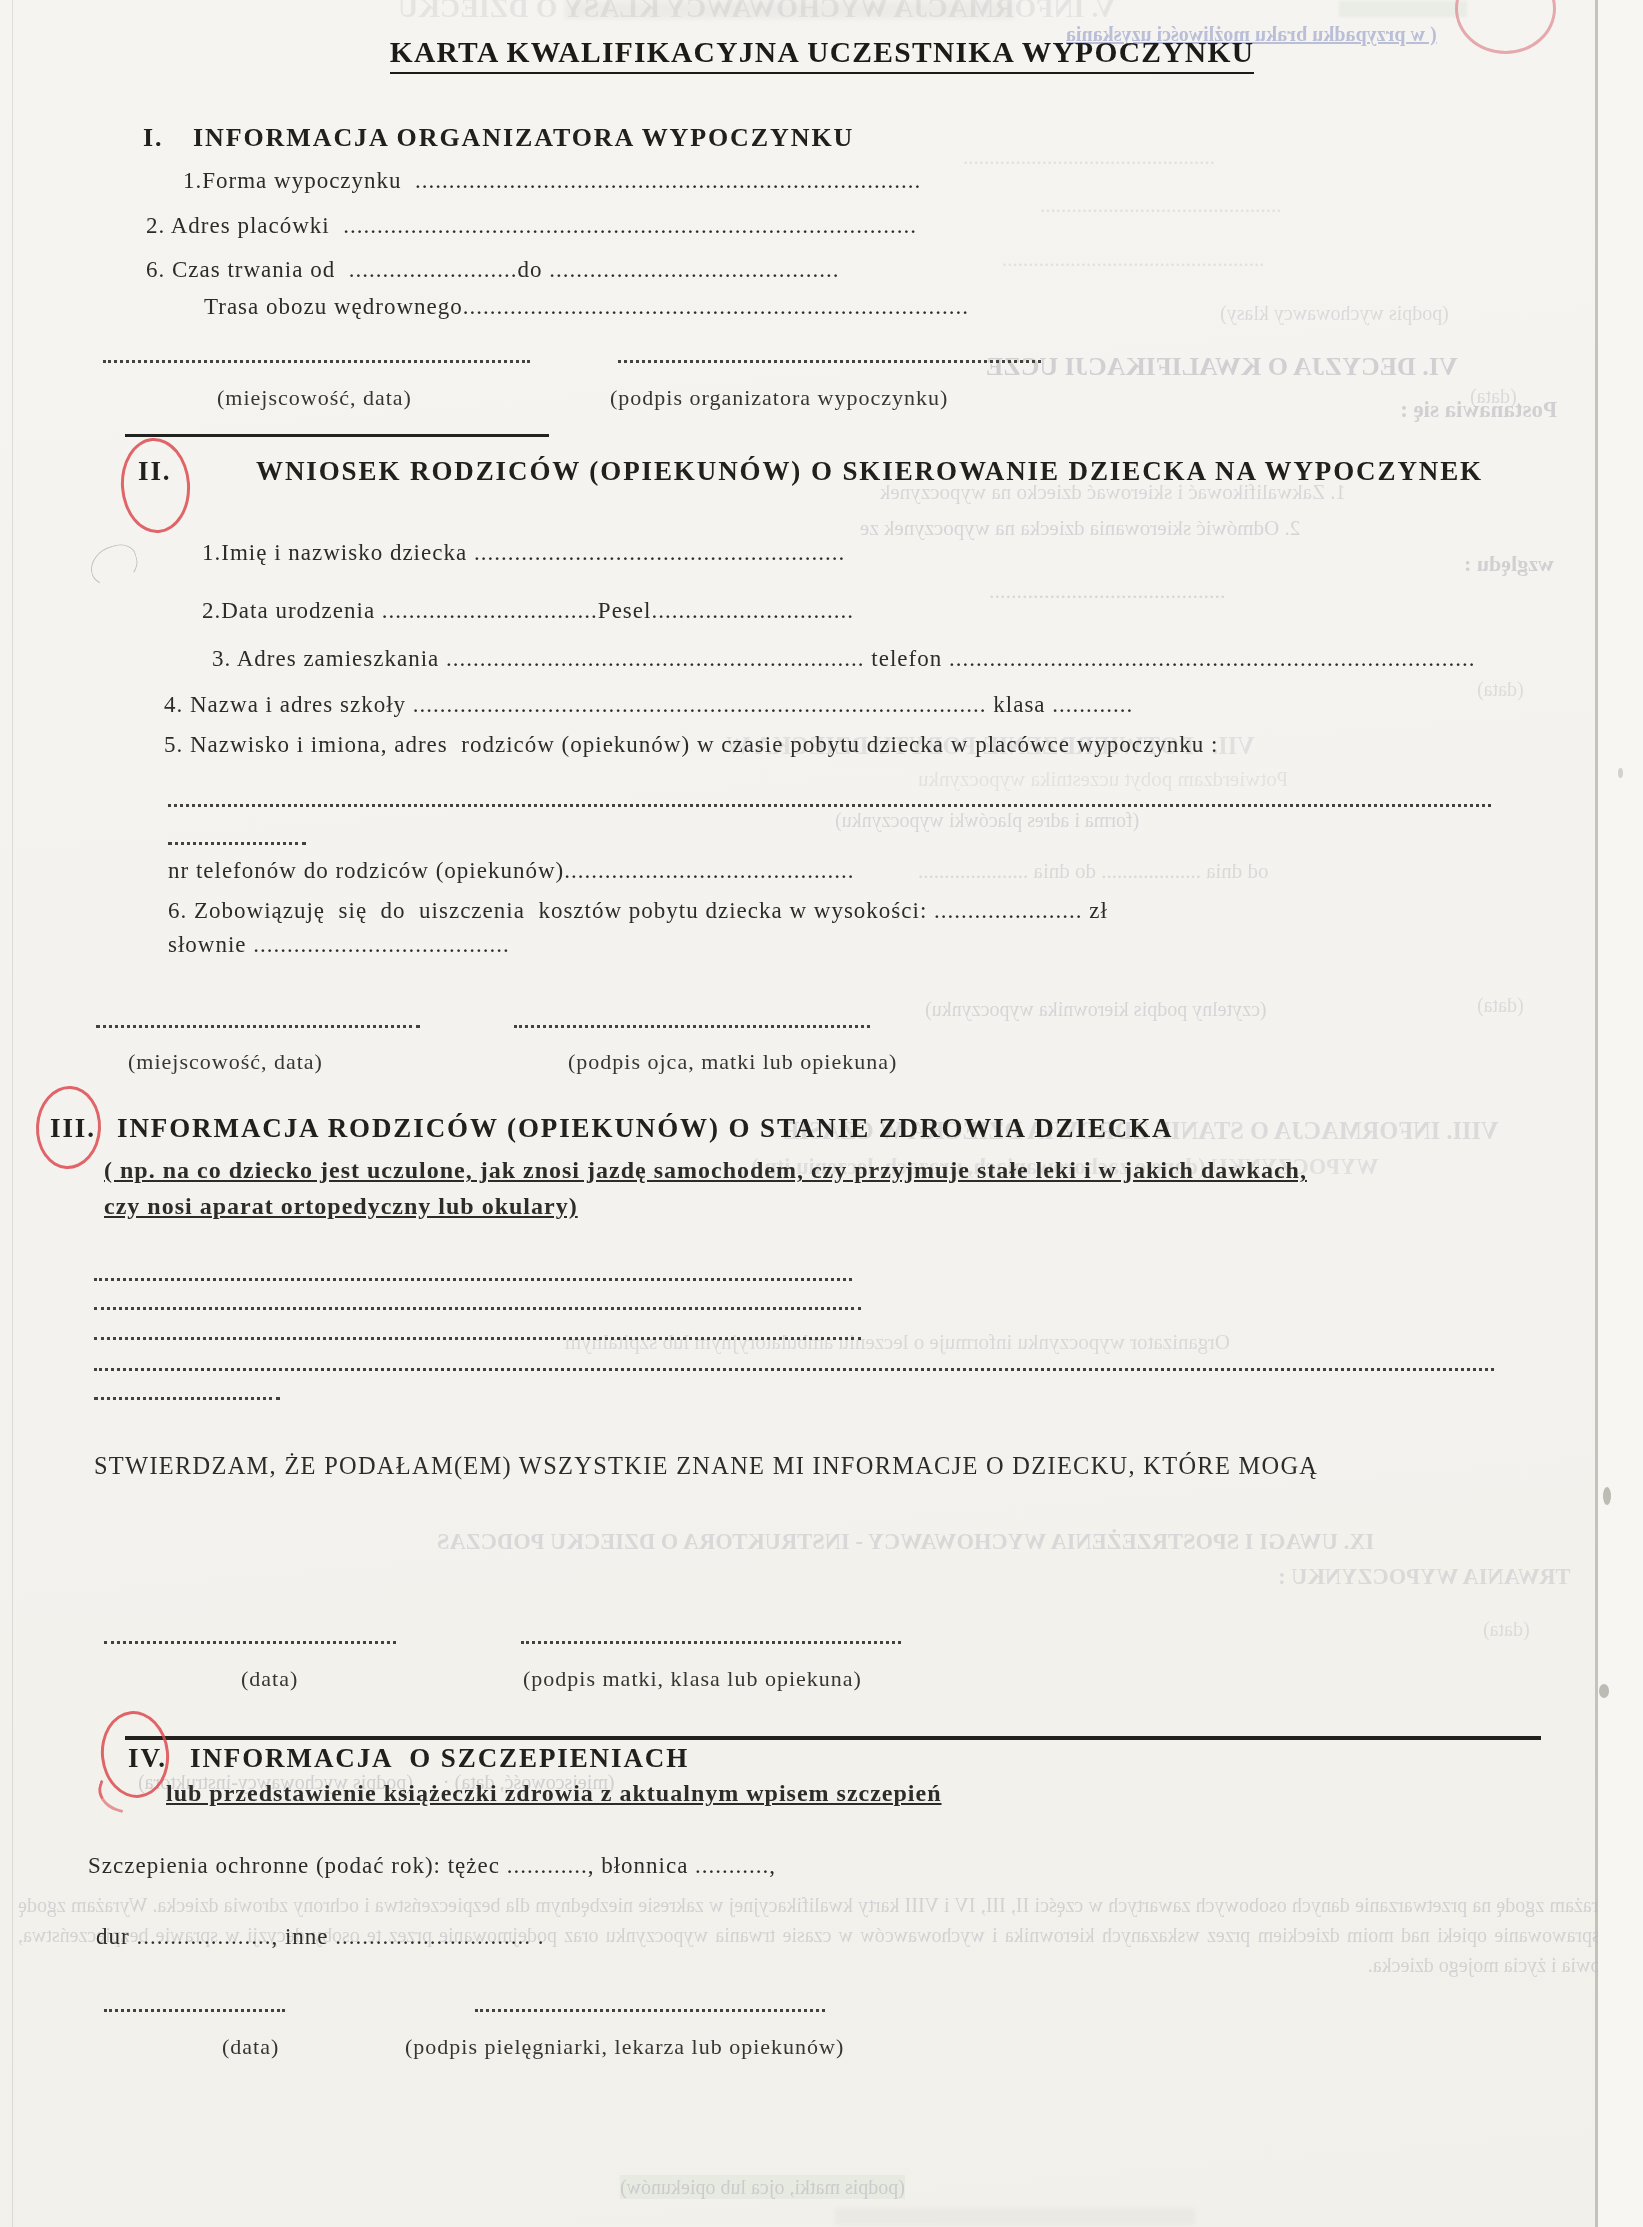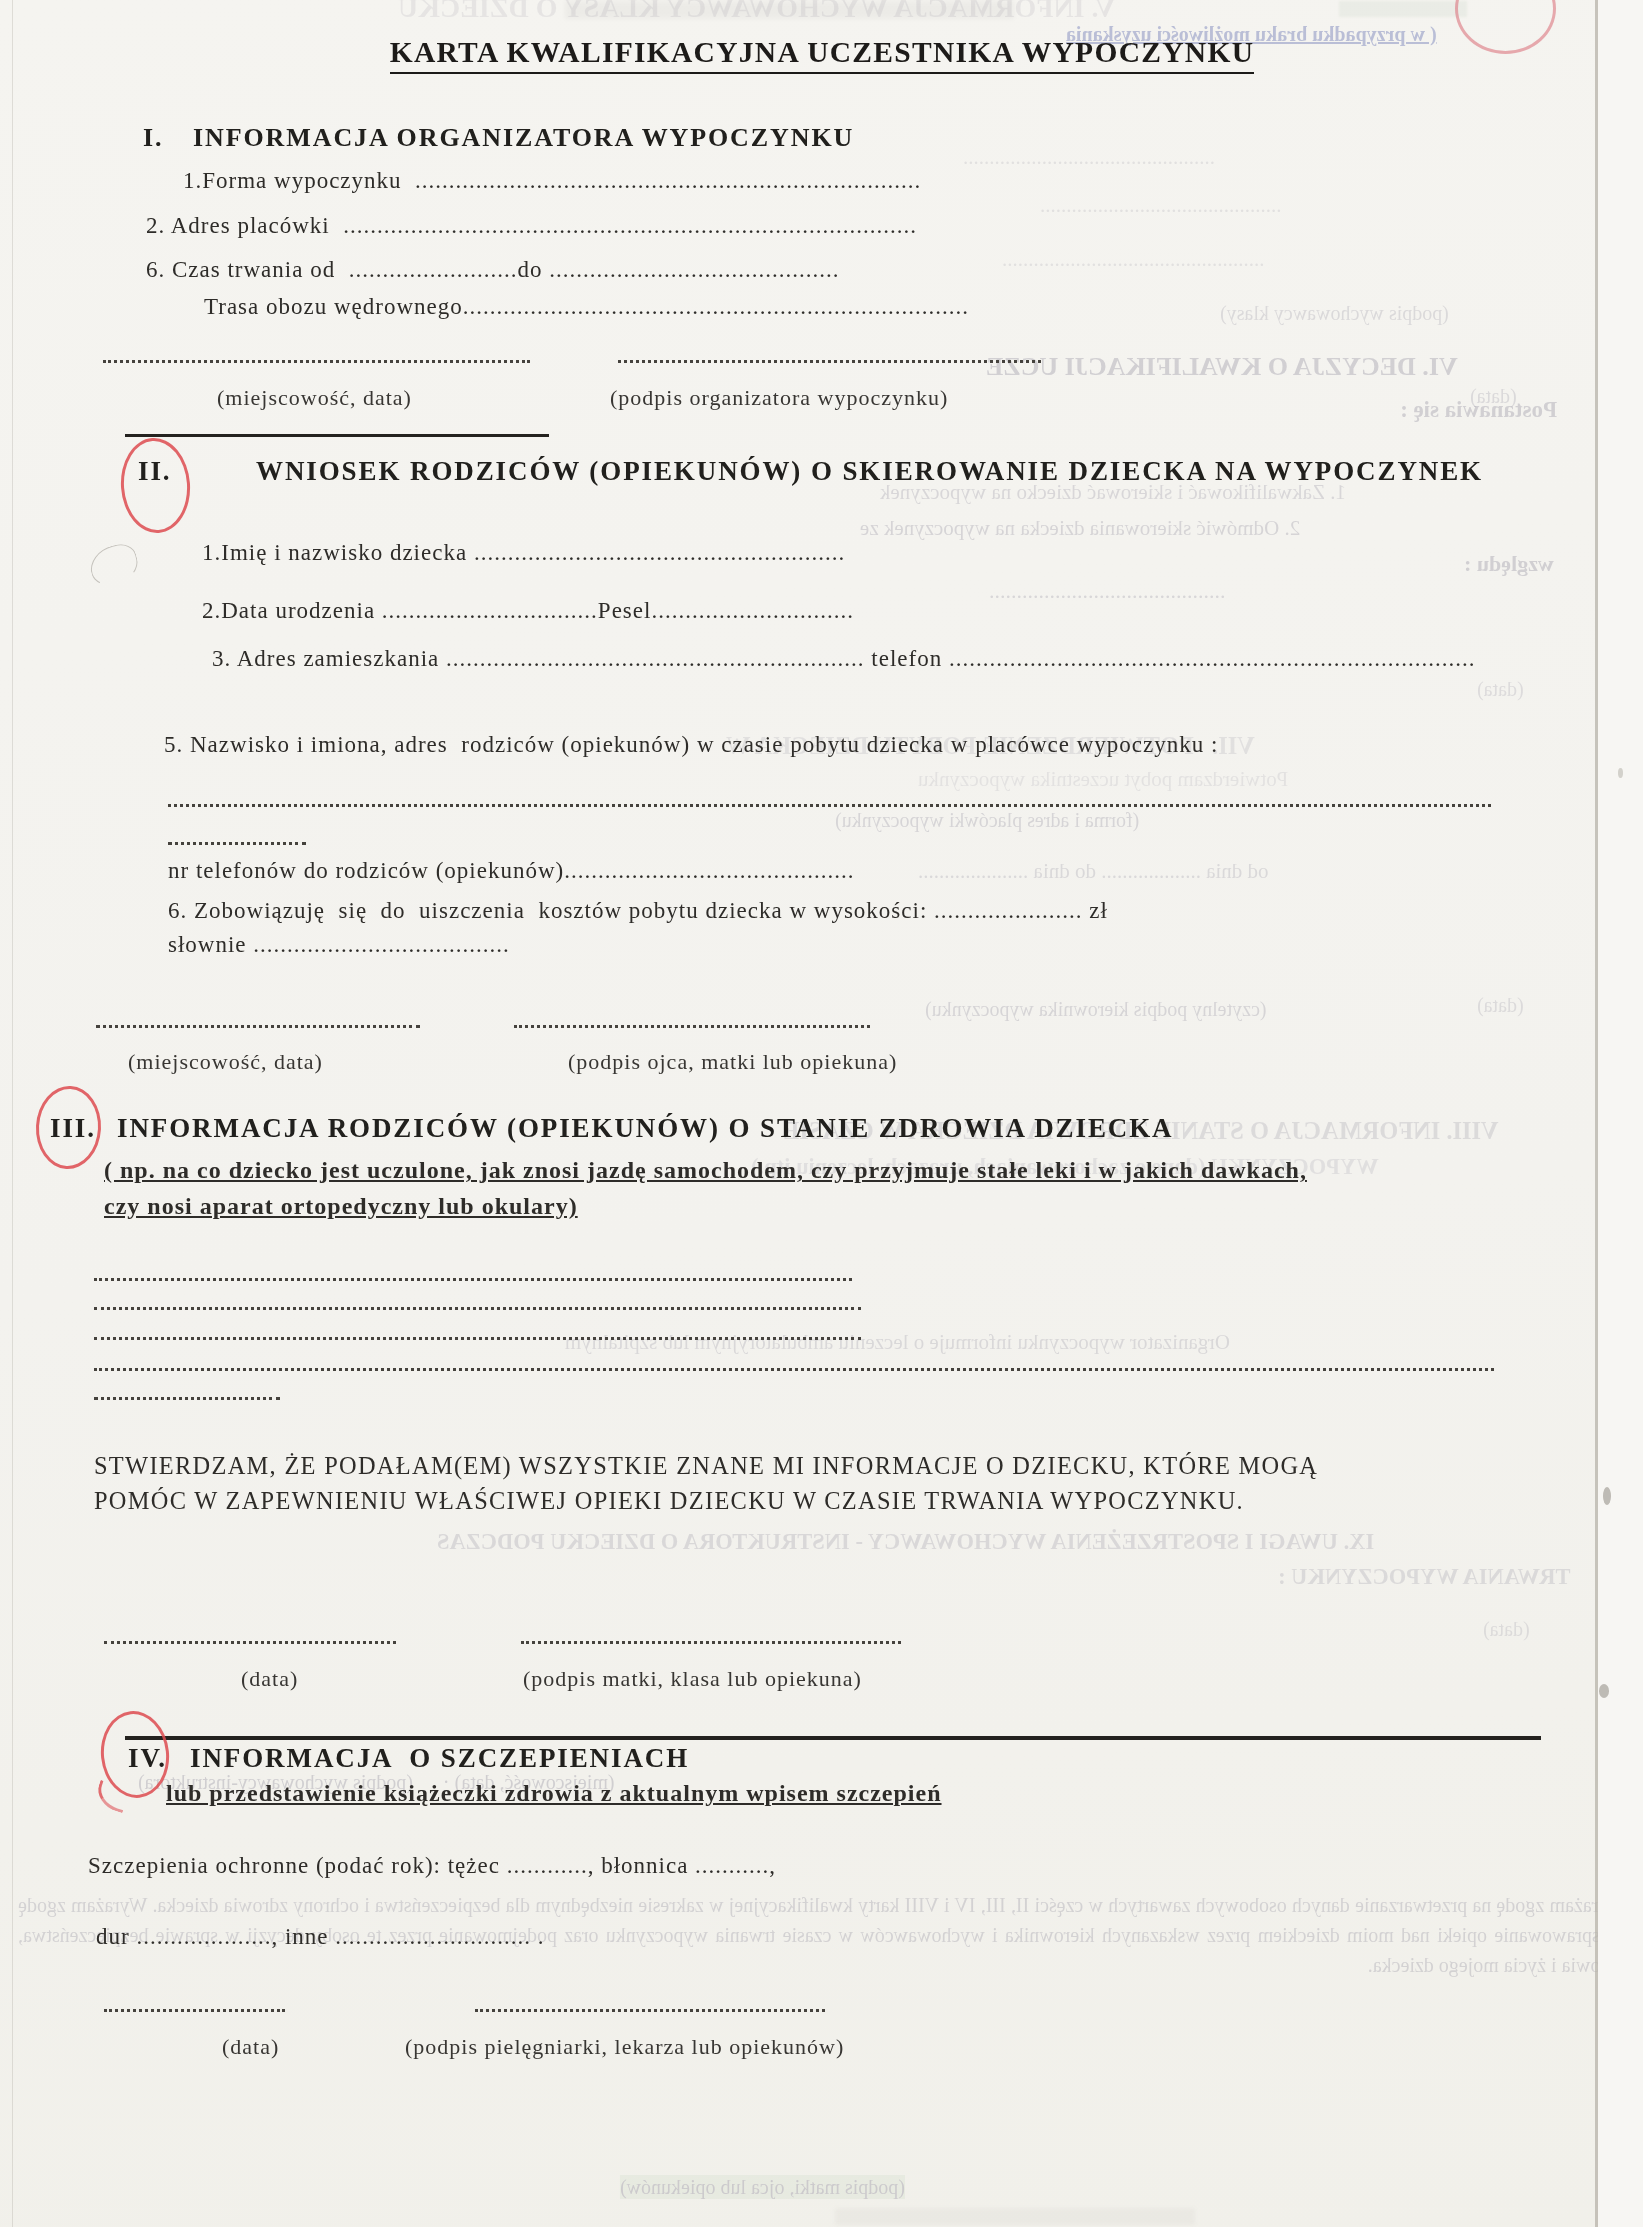--- a/index.html
+++ b/index.html
@@ -115,20 +115,21 @@
   <div class="dotrule abs" style="left:618px;top:360px;width:423px;z-index:2"></div>
   <div class="cap abs" style="left:217px;top:385px;z-index:2">(miejscowość, data)</div>
   <div class="cap abs" style="left:610px;top:385px;z-index:2">(podpis organizatora wypoczynku)</div>
 
   <div class="rule abs" style="left:125px;top:434px;width:424px;height:3.2px;z-index:2"></div>
   <div class="h abs" style="left:138px;top:456px;z-index:2">II.</div>
   <div class="h abs" style="left:256px;top:456px;z-index:2">WNIOSEK RODZICÓW (OPIEKUNÓW) O SKIEROWANIE DZIECKA NA WYPOCZYNEK</div>
   <div class="line abs" style="left:202px;top:540px;z-index:2">1.Imię i nazwisko dziecka .......................................................</div>
   <div class="line abs" style="left:202px;top:598px;z-index:2">2.Data urodzenia ................................Pesel..............................</div>
   <div class="line abs" style="left:212px;top:646px;z-index:2">3. Adres zamieszkania .............................................................. telefon ..............................................................................</div>
+  <div class="line abs" style="left:164px;top:692px;z-index:2">4. Nazwa i adres szkoły ..................................................................................... klasa ............</div>
   <div class="line abs" style="left:164px;top:732px;z-index:2">5. Nazwisko i imiona, adres  rodziców (opiekunów) w czasie pobytu dziecka w placówce wypoczynku :</div>
   <div class="dotrule abs" style="left:168px;top:804px;width:1323px;z-index:2"></div>
   <div class="dotrule abs" style="left:168px;top:842px;width:138px;z-index:2"></div>
   <div class="line abs" style="left:168px;top:858px;z-index:2">nr telefonów do rodziców (opiekunów)...........................................</div>
   <div class="line abs" style="left:168px;top:898px;z-index:2">6. Zobowiązuję  się  do  uiszczenia  kosztów pobytu dziecka w wysokości: ...................... zł</div>
   <div class="line abs" style="left:168px;top:932px;z-index:2">słownie ......................................</div>
   <div class="dotrule abs" style="left:96px;top:1025px;width:324px;z-index:2"></div>
   <div class="dotrule abs" style="left:514px;top:1025px;width:356px;z-index:2"></div>
   <div class="cap abs" style="left:128px;top:1049px;z-index:2">(miejscowość, data)</div>
   <div class="cap abs" style="left:568px;top:1049px;z-index:2">(podpis ojca, matki lub opiekuna)</div>
@@ -136,21 +137,20 @@
   <div class="h abs" style="left:50px;top:1113px;z-index:2">III.</div>
   <div class="h abs" style="left:117px;top:1113px;z-index:2">INFORMACJA RODZICÓW (OPIEKUNÓW) O STANIE ZDROWIA DZIECKA</div>
   <div class="line bold abs" style="left:104px;top:1157px;font-size:24px;z-index:2">( np. na co dziecko jest uczulone, jak znosi jazdę samochodem, czy przyjmuje stałe leki i w jakich dawkach,</div>
   <div class="line bold abs" style="left:104px;top:1193px;font-size:24px;z-index:2">czy nosi aparat ortopedyczny lub okulary)</div>
   <div class="dotrule abs" style="left:94px;top:1278px;width:758px;z-index:2"></div>
   <div class="dotrule abs" style="left:94px;top:1307px;width:767px;z-index:2"></div>
   <div class="dotrule abs" style="left:94px;top:1337px;width:767px;z-index:2"></div>
   <div class="dotrule abs" style="left:94px;top:1368px;width:1400px;z-index:2"></div>
   <div class="dotrule abs" style="left:94px;top:1397px;width:186px;z-index:2"></div>
   <div class="line abs" style="left:94px;top:1452px;font-size:24.4px;letter-spacing:1.3px;z-index:2">STWIERDZAM, ŻE PODAŁAM(EM) WSZYSTKIE ZNANE MI INFORMACJE O DZIECKU, KTÓRE MOGĄ</div>
-  <div class="line abs" style="left:94px;top:1487px;font-size:24.4px;letter-spacing:1.3px;z-index:2">POMÓC W ZAPEWNIENIU WŁAŚCIWEJ OPIEKI DZIECKU W CZASIE TRWANIA WYPOCZYNKU.</div>
   <div class="dotrule abs" style="left:104px;top:1641px;width:292px;z-index:2"></div>
   <div class="dotrule abs" style="left:521px;top:1641px;width:380px;z-index:2"></div>
   <div class="cap abs" style="left:241px;top:1666px;z-index:2">(data)</div>
   <div class="cap abs" style="left:523px;top:1666px;z-index:2">(podpis matki, klasa lub opiekuna)</div>
 
   <div class="rule abs" style="left:125px;top:1736px;width:1416px;height:3.9px;z-index:2"></div>
   <div class="h abs" style="left:128px;top:1743px;z-index:2">IV.</div>
   <div class="h abs" style="left:190px;top:1743px;z-index:2">INFORMACJA  O SZCZEPIENIACH</div>
   <div class="line bold abs" style="left:166px;top:1780px;font-size:24px;z-index:2">lub przedstawienie książeczki zdrowia z aktualnym wpisem szczepień</div>
   <div class="line abs" style="left:88px;top:1853px;z-index:2">Szczepienia ochronne (podać rok): tężec ............, błonnica ...........,</div>

